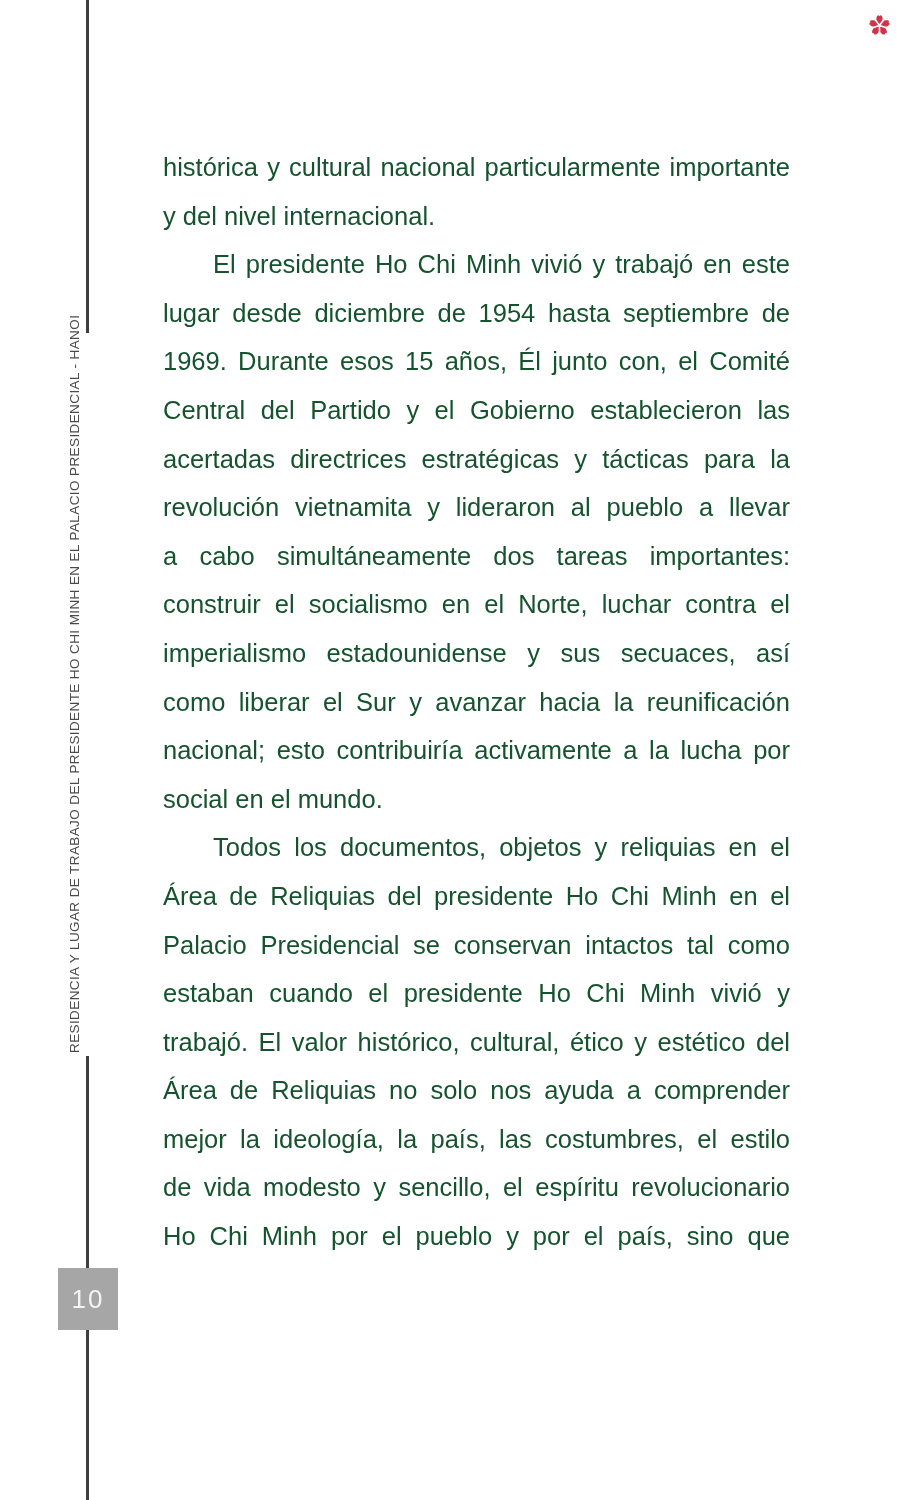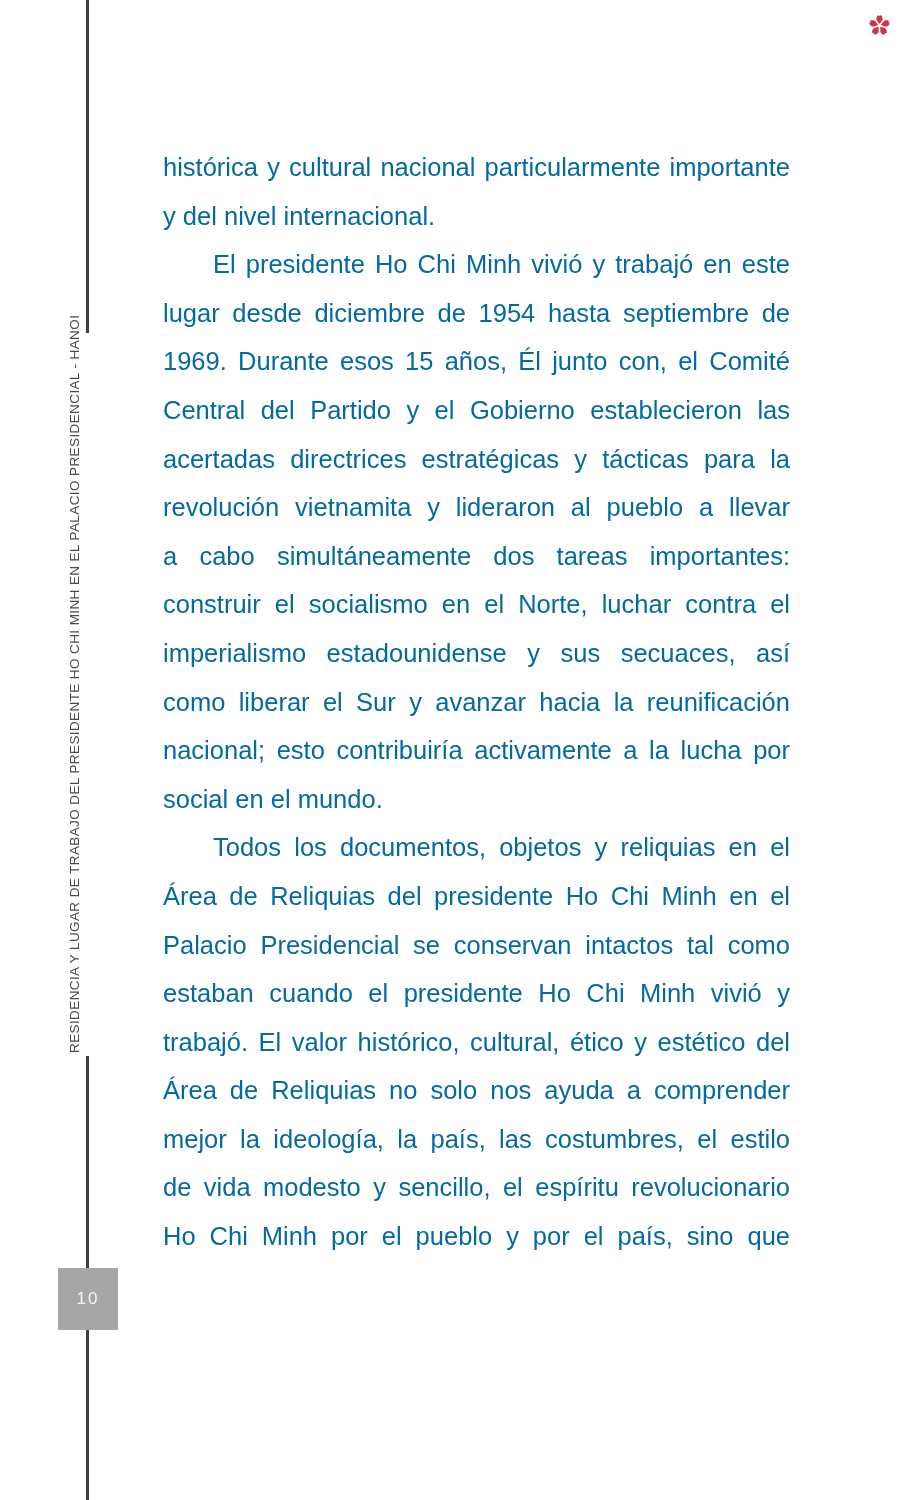--- a/index.html
+++ b/index.html
@@ -39,35 +39,35 @@
   #page-box{
     position:absolute;
     left:58px;top:1268px;
     width:60px;height:62px;
     background:#a6a6a6;
     display:flex;align-items:center;justify-content:center;
     z-index:3;
   }
   #page-number{
     color:#f4f4f4;
-    font-size:17px;
+    font-size:26px;
     letter-spacing:2px;
   }
   
   #flower{
     position:absolute;
     left:866px;top:12px;
     width:27px;height:27px;
   }
   
   #text-column{
     position:absolute;
     left:163px;top:143px;
     width:627px;
-    color:#0369a1;
+    color:#14532d;
     font-size:25.5px;
     line-height:48.6px;
   }
   .line{
     text-align:justify;
     text-align-last:justify;
     white-space:nowrap;
   }
   .line.last{
     text-align-last:left;

